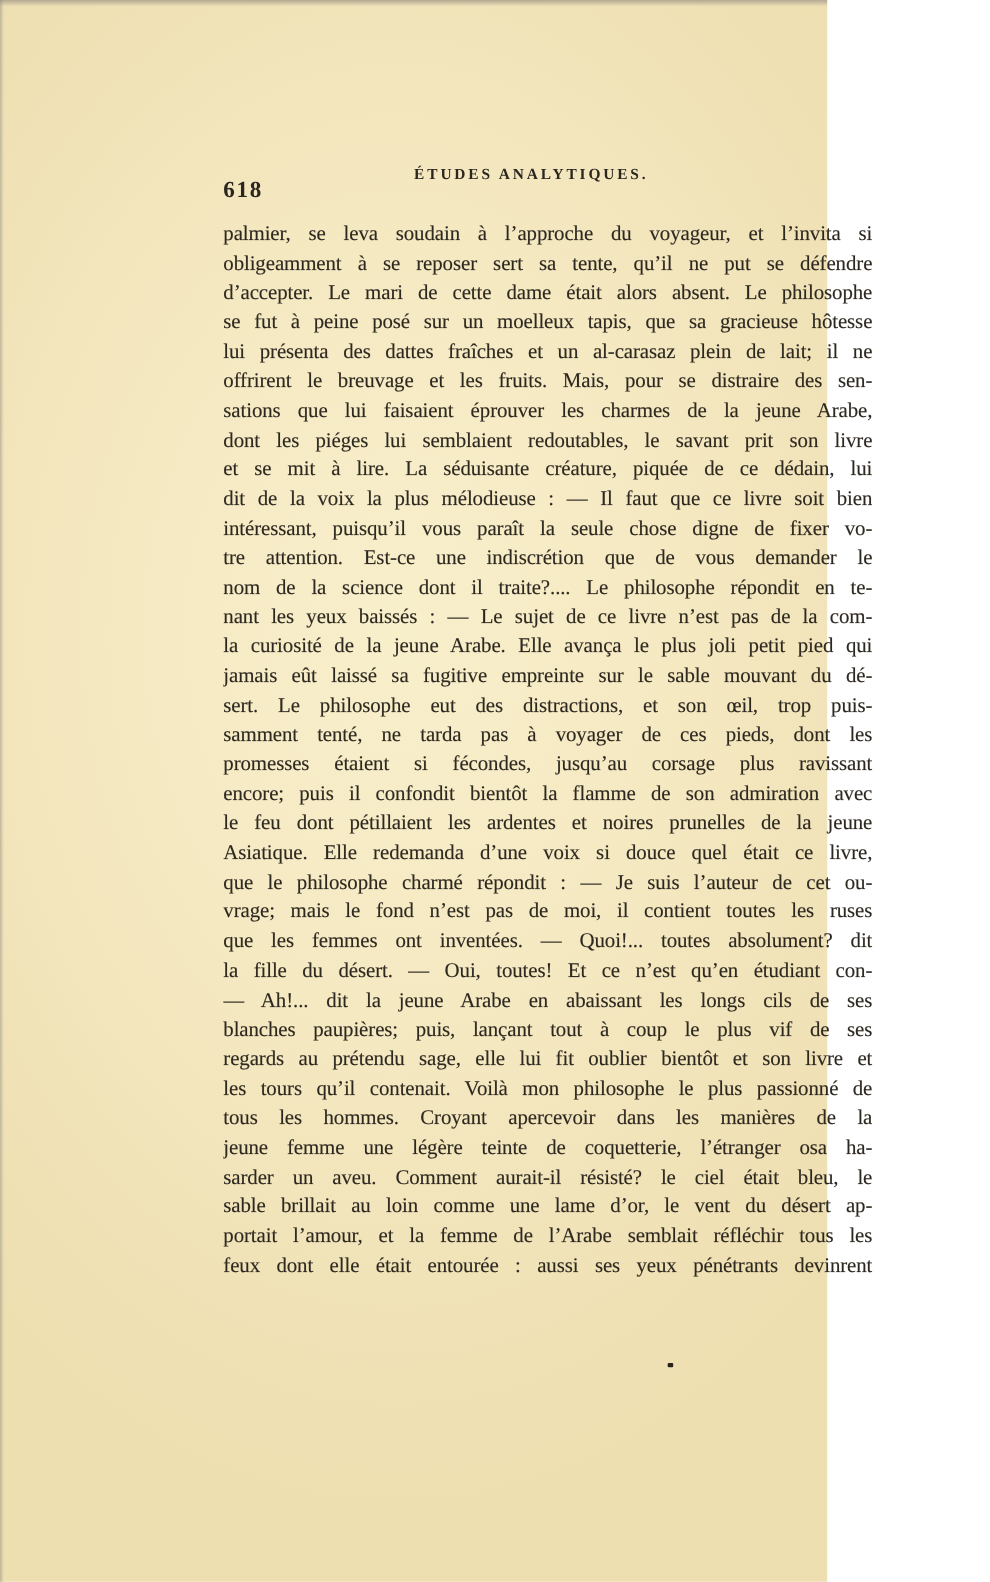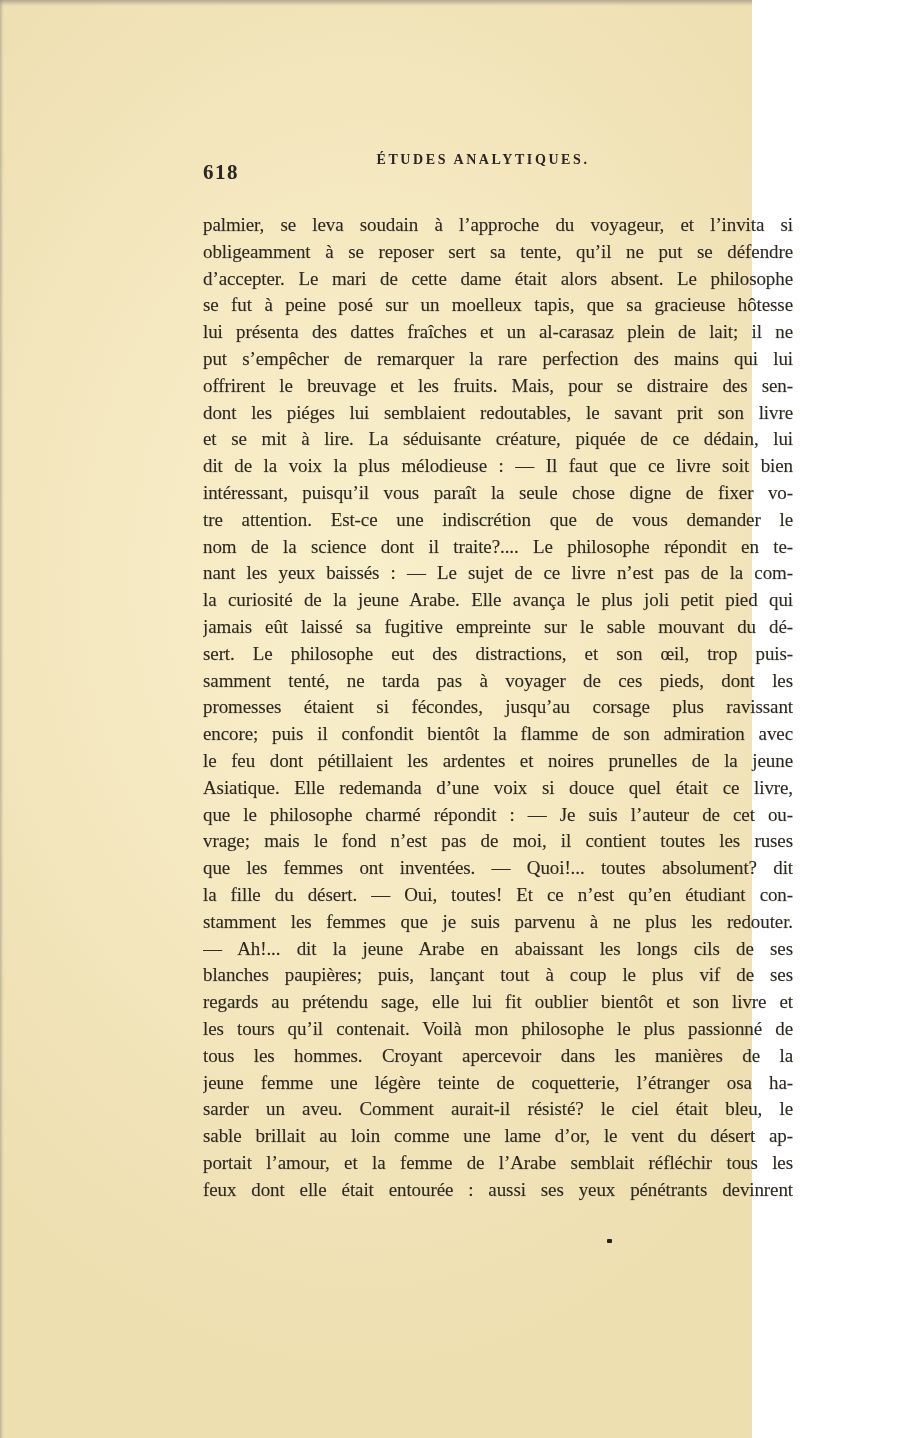--- a/index.html
+++ b/index.html
@@ -50,21 +50,21 @@
     text-align: center;
     font-size: 14px;
     font-weight: bold;
     letter-spacing: 2.6px;
     color: #2b2620;
     white-space: nowrap;
   }
   .textblock {
     position: absolute;
     left: 203px;
-    top: 212px;
+    top: 200px;
     width: 590px;
     font-size: 19px;
     color: #2d2820;
     -webkit-text-stroke: 0.25px rgba(45, 40, 32, 0.45);
   }
   .line {
     height: 26.8px;
     line-height: 26.8px;
     white-space: nowrap;
     overflow: hidden;
@@ -94,42 +94,41 @@
     <span class="page-number">618</span>
     <span class="running-title">ÉTUDES ANALYTIQUES.</span>
   </header>
 
   <main class="textblock">
       <div class="line">palmier, se leva soudain à l’approche du voyageur, et l’invita si</div>
       <div class="line">obligeamment à se reposer sert sa tente, qu’il ne put se défendre</div>
       <div class="line">d’accepter. Le mari de cette dame était alors absent. Le philosophe</div>
       <div class="line">se fut à peine posé sur un moelleux tapis, que sa gracieuse hôtesse</div>
       <div class="line">lui présenta des dattes fraîches et un al-carasaz plein de lait; il ne</div>
-      <div class="line">put s’empêcher de remarquer la rare perfection des mains qui lui</div>
       <div class="line">offrirent le breuvage et les fruits. Mais, pour se distraire des sen-</div>
+      <div class="line">sations que lui faisaient éprouver les charmes de la jeune Arabe,</div>
       <div class="line">dont les piéges lui semblaient redoutables, le savant prit son livre</div>
       <div class="line">et se mit à lire. La séduisante créature, piquée de ce dédain, lui</div>
       <div class="line">dit de la voix la plus mélodieuse : — Il faut que ce livre soit bien</div>
       <div class="line">intéressant, puisqu’il vous paraît la seule chose digne de fixer vo-</div>
       <div class="line">tre attention. Est-ce une indiscrétion que de vous demander le</div>
       <div class="line">nom de la science dont il traite?.... Le philosophe répondit en te-</div>
       <div class="line">nant les yeux baissés : — Le sujet de ce livre n’est pas de la com-</div>
       <div class="line">la curiosité de la jeune Arabe. Elle avança le plus joli petit pied qui</div>
       <div class="line">jamais eût laissé sa fugitive empreinte sur le sable mouvant du dé-</div>
       <div class="line">sert. Le philosophe eut des distractions, et son œil, trop puis-</div>
       <div class="line">samment tenté, ne tarda pas à voyager de ces pieds, dont les</div>
       <div class="line">promesses étaient si fécondes, jusqu’au corsage plus ravissant</div>
       <div class="line">encore; puis il confondit bientôt la flamme de son admiration avec</div>
       <div class="line">le feu dont pétillaient les ardentes et noires prunelles de la jeune</div>
       <div class="line">Asiatique. Elle redemanda d’une voix si douce quel était ce livre,</div>
       <div class="line">que le philosophe charmé répondit : — Je suis l’auteur de cet ou-</div>
       <div class="line">vrage; mais le fond n’est pas de moi, il contient toutes les ruses</div>
       <div class="line">que les femmes ont inventées. — Quoi!... toutes absolument? dit</div>
       <div class="line">la fille du désert. — Oui, toutes! Et ce n’est qu’en étudiant con-</div>
-      <div class="line">stamment les femmes que je suis parvenu à ne plus les redouter.</div>
       <div class="line">— Ah!... dit la jeune Arabe en abaissant les longs cils de ses</div>
       <div class="line">blanches paupières; puis, lançant tout à coup le plus vif de ses</div>
       <div class="line">regards au prétendu sage, elle lui fit oublier bientôt et son livre et</div>
       <div class="line">les tours qu’il contenait. Voilà mon philosophe le plus passionné de</div>
       <div class="line">tous les hommes. Croyant apercevoir dans les manières de la</div>
       <div class="line">jeune femme une légère teinte de coquetterie, l’étranger osa ha-</div>
       <div class="line">sarder un aveu. Comment aurait-il résisté? le ciel était bleu, le</div>
       <div class="line">sable brillait au loin comme une lame d’or, le vent du désert ap-</div>
       <div class="line">portait l’amour, et la femme de l’Arabe semblait réfléchir tous les</div>
       <div class="line">feux dont elle était entourée : aussi ses yeux pénétrants devinrent</div>

